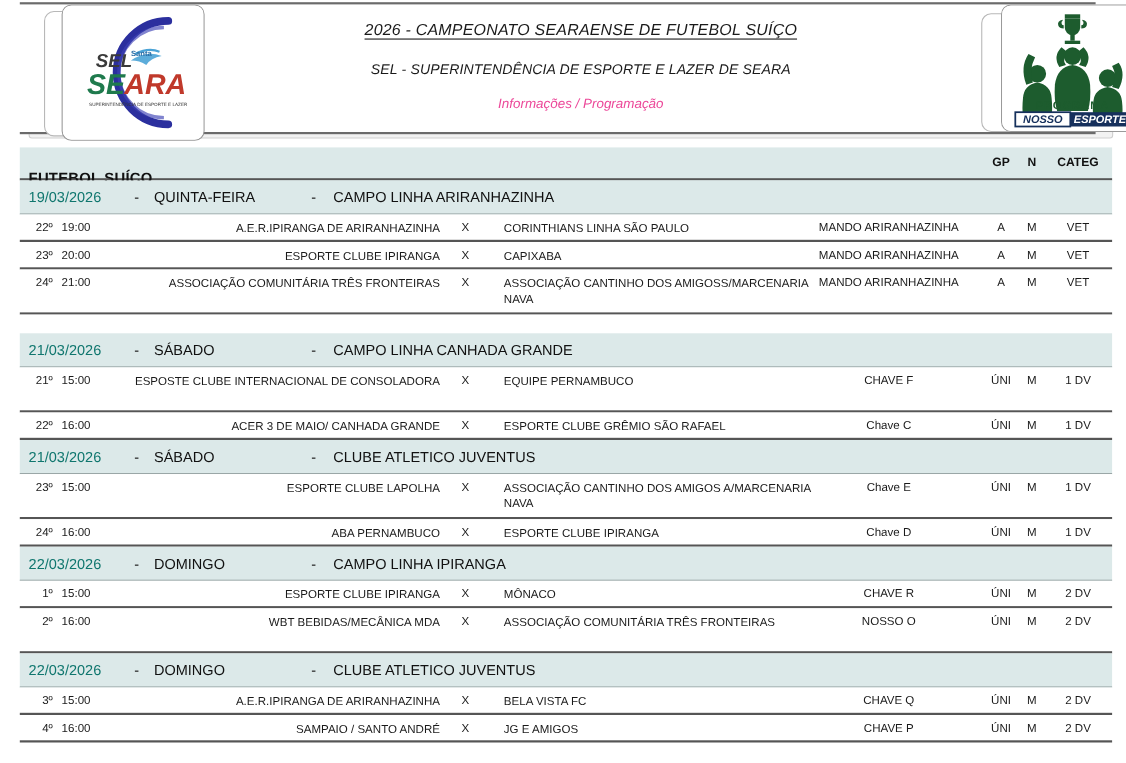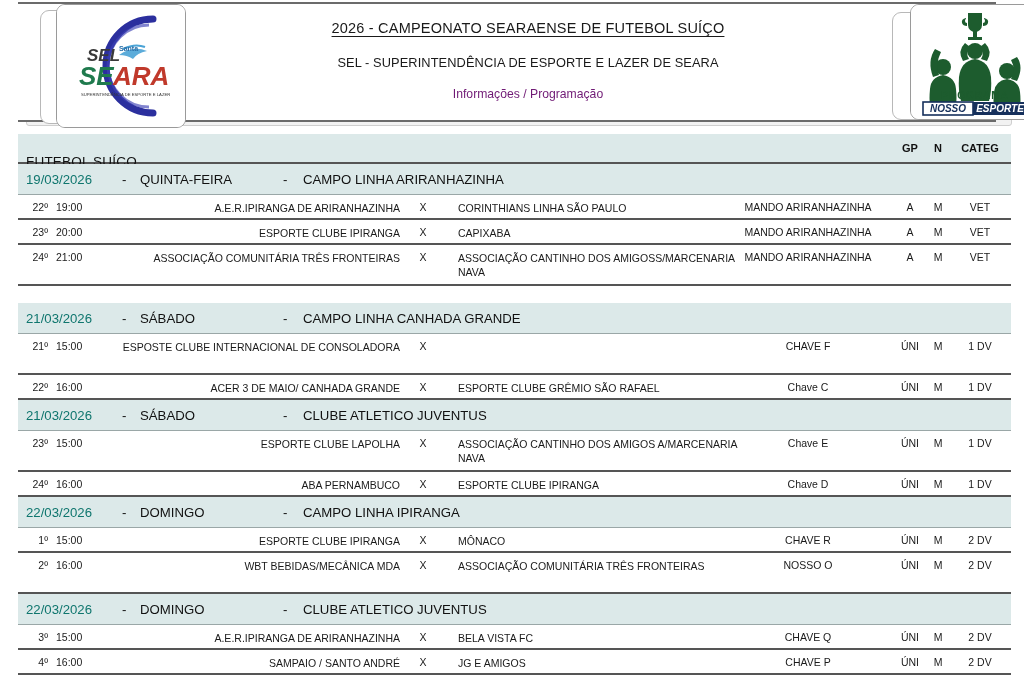--- a/index.html
+++ b/index.html
@@ -31,21 +31,21 @@
     border: 1px solid #cfcfcf;
     border-radius: 3px;
   }
   .hdr-title-card {
     position: absolute;
     left: 0px; top: 0px;
     width: 978px; height: 120px;
     background: #ffffff;
     border-top: 2px solid #6b6b6b;
     border-bottom: 2px solid #6b6b6b;
-    border-left: none; border-right: none;
+    border-left: none; border-right: none; font-style: italic;
   }
   .hdr-title-inner {
     position: absolute;
     left: 160px; top: 0px;
     width: 700px; height: 118px;
     display: flex;
     flex-direction: column;
     align-items: center;
     justify-content: flex-start;
     padding-top: 16px;
@@ -62,21 +62,21 @@
   .title-sub {
     margin-top: 19px;
     font-size: 12.8px;
     color: #1a1a1a;
     letter-spacing: .1px;
     white-space: nowrap;
   }
   .title-sub2 {
     margin-top: 17px;
     font-size: 12.2px;
-    color: #701a75;
+    color: #ec4899;
     white-space: nowrap;
   }
 
   
   .logo-box {
     position: absolute;
     background: #ffffff;
     border: 1px solid #9a9a9a;
     border-radius: 9px;
     overflow: hidden;
@@ -108,21 +108,21 @@
     height: 30px;
     background: #dce9e9;
     border-bottom: 2px solid #555555;
     display: flex;
     align-items: center;
   }
   .tbl-header .ttl {
     position: absolute;
     left: 8px;
     font-size: 13.5px;
-    font-weight: normal;
+    font-weight: bold;
     color: #111111;
     letter-spacing: .2px;
     margin-top: 27px;
   }
   .col-gp, .col-n, .col-categ {
     position: absolute;
     font-size: 11px;
     font-weight: bold;
     color: #111111;
     text-align: center;
@@ -337,20 +337,21 @@
           <span class="b-dash1">-</span>
           <span class="b-day">SÁBADO</span>
           <span class="b-dash2">-</span>
           <span class="b-venue">CAMPO LINHA CANHADA GRANDE</span>
         </div>
         <div class="row match h2">
           <span class="m-num">21º</span>
           <span class="m-time">15:00</span>
           <span class="m-home">ESPOSTE CLUBE INTERNACIONAL DE CONSOLADORA</span>
           <span class="m-x">X</span>
+          <span class="m-away">EQUIPE PERNAMBUCO</span>
           <span class="m-group">CHAVE F</span>
           <span class="m-gp">ÚNI</span>
           <span class="m-n">M</span>
           <span class="m-categ">1 DV</span>
         </div>
         <div class="row match h1">
           <span class="m-num">22º</span>
           <span class="m-time">16:00</span>
           <span class="m-home">ACER 3 DE MAIO/ CANHADA GRANDE</span>
           <span class="m-x">X</span>

